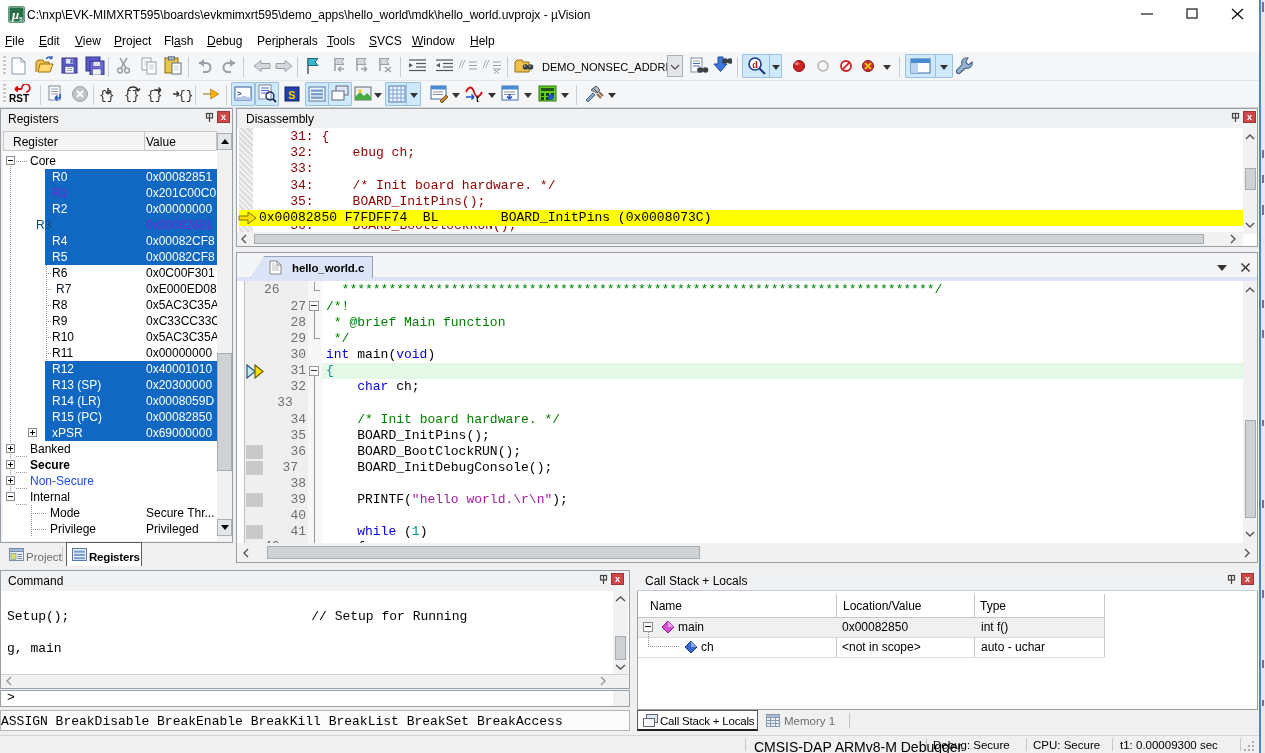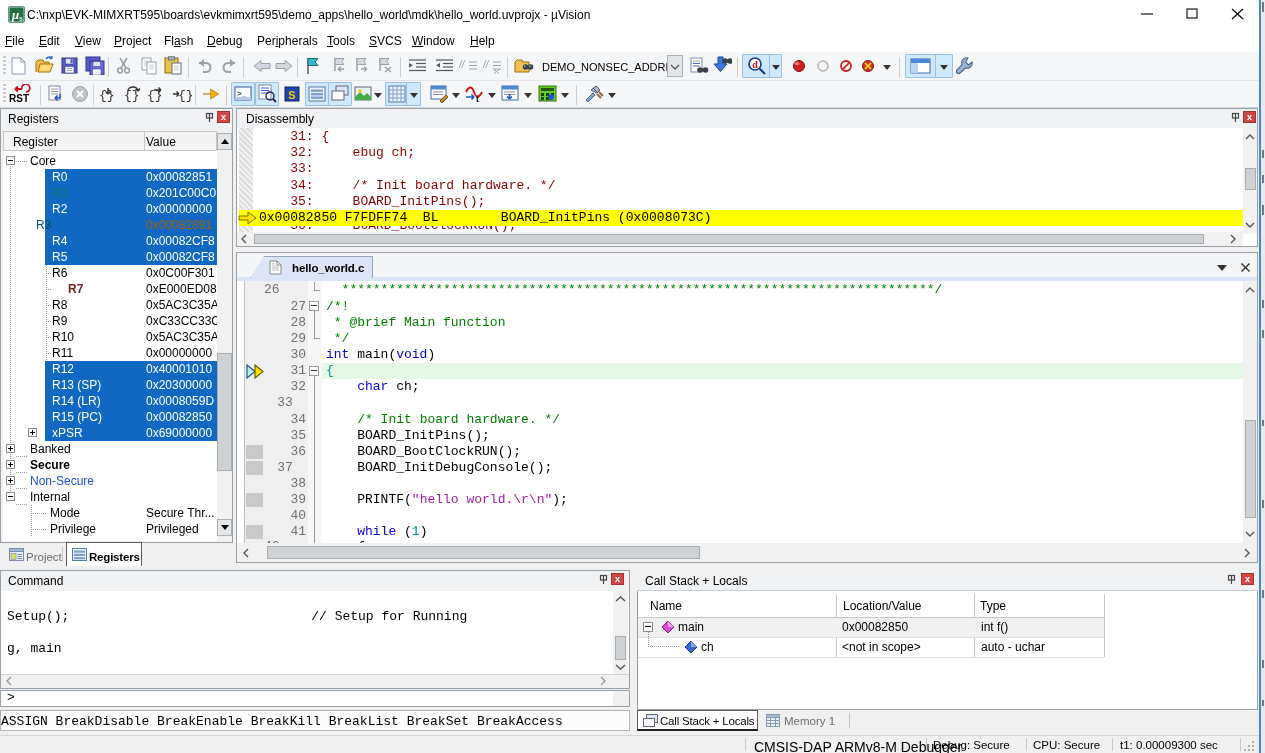--- a/index.html
+++ b/index.html
@@ -417,37 +417,37 @@
 <div class="a" style="left:3px;top:151px;width:214px;height:390px;background:#fff"></div>
 <div id="regrows">
     <div class="a" style="left:10px;top:166px;width:1px;height:336px;background-image:repeating-linear-gradient(to bottom,#9a9a9a 0 1px,transparent 1px 2px)"></div>
     <div class="a ui" style="left:30px;top:154px;color:#000;font-weight:normal">Core</div>
     <div class="a" style="left:6px;top:156px;width:9px;height:9px;background:#fff;border:1px solid #8c8c8c;box-sizing:border-box"></div>
     <div class="a" style="left:8px;top:160px;width:5px;height:1px;background:#000"></div>
     <div class="a" style="left:45px;top:169px;width:172px;height:16px;background:#1168c2"></div>
     <div class="a ui" style="left:52px;top:170px;color:#fff;font-weight:normal">R0</div>
     <div class="a ui" style="left:146px;top:170px;color:#fff">0x00082851</div>
     <div class="a" style="left:45px;top:185px;width:172px;height:16px;background:#1168c2"></div>
-    <div class="a ui" style="left:52px;top:186px;color:#0f766e;font-weight:normal">R1</div>
+    <div class="a ui" style="left:52px;top:186px;color:#6d28d9;font-weight:normal">R1</div>
     <div class="a ui" style="left:146px;top:186px;color:#fff">0x201C00C0</div>
     <div class="a" style="left:45px;top:201px;width:172px;height:16px;background:#1168c2"></div>
     <div class="a ui" style="left:52px;top:202px;color:#fff;font-weight:normal">R2</div>
     <div class="a ui" style="left:146px;top:202px;color:#fff">0x00000000</div>
     <div class="a" style="left:45px;top:217px;width:172px;height:16px;background:#1168c2"></div>
     <div class="a ui" style="left:36px;top:218px;color:#0c4a6e;font-weight:normal">R3</div>
-    <div class="a ui" style="left:146px;top:218px;color:#a16207">0x00082891</div>
+    <div class="a ui" style="left:146px;top:218px;color:#6d28d9">0x00082891</div>
     <div class="a" style="left:45px;top:233px;width:172px;height:16px;background:#1168c2"></div>
     <div class="a ui" style="left:52px;top:234px;color:#fff;font-weight:normal">R4</div>
     <div class="a ui" style="left:146px;top:234px;color:#fff">0x00082CF8</div>
     <div class="a" style="left:45px;top:249px;width:172px;height:16px;background:#1168c2"></div>
     <div class="a ui" style="left:52px;top:250px;color:#fff;font-weight:normal">R5</div>
     <div class="a ui" style="left:146px;top:250px;color:#fff">0x00082CF8</div>
     <div class="a ui" style="left:52px;top:266px;color:#000;font-weight:normal">R6</div>
     <div class="a ui" style="left:146px;top:266px;color:#000">0x0C00F301</div>
-    <div class="a ui" style="left:68px;top:282px;color:#7f1d1d;font-weight:bold">R7</div>
+    <div class="a ui" style="left:56px;top:282px;color:#0f172a;font-weight:normal">R7</div>
     <div class="a ui" style="left:146px;top:282px;color:#000">0xE000ED08</div>
     <div class="a ui" style="left:52px;top:298px;color:#000;font-weight:normal">R8</div>
     <div class="a ui" style="left:146px;top:298px;color:#000">0x5AC3C35A</div>
     <div class="a ui" style="left:52px;top:314px;color:#000;font-weight:normal">R9</div>
     <div class="a ui" style="left:146px;top:314px;color:#000">0xC33CC33C</div>
     <div class="a ui" style="left:52px;top:330px;color:#000;font-weight:normal">R10</div>
     <div class="a ui" style="left:146px;top:330px;color:#000">0x5AC3C35A</div>
     <div class="a ui" style="left:52px;top:346px;color:#000;font-weight:normal">R11</div>
     <div class="a ui" style="left:146px;top:346px;color:#000">0x00000000</div>
     <div class="a" style="left:45px;top:361px;width:172px;height:16px;background:#1168c2"></div>
@@ -615,21 +615,21 @@
     <div class="a code" style="left:326px;top:363px"><span class="tl">{</span></div>
     <div class="a code num" style="left:264px;top:379px;width:42px;text-align:right">32</div>
     <div class="a code" style="left:326px;top:379px">    <span class="kw">char</span> ch;</div>
     <div class="a code num" style="left:264px;top:395px;width:42px;text-align:center">33</div>
     <div class="a code num" style="left:264px;top:411.5px;width:42px;text-align:right">34</div>
     <div class="a code" style="left:326px;top:411.5px">    <span class="cm">/* Init board hardware. */</span></div>
     <div class="a code num" style="left:264px;top:427.5px;width:42px;text-align:right">35</div>
     <div class="a code" style="left:326px;top:427.5px">    BOARD_InitPins();</div>
     <div class="a code num" style="left:264px;top:443.5px;width:42px;text-align:right">36</div>
     <div class="a code" style="left:326px;top:443.5px">    BOARD_BootClockRUN();</div>
-    <div class="a code num" style="left:264px;top:459.5px;width:42px;text-align:center">37</div>
+    <div class="a code num" style="left:256px;top:459.5px;width:42px;text-align:right">37</div>
     <div class="a code" style="left:326px;top:459.5px">    BOARD_InitDebugConsole();</div>
     <div class="a code num" style="left:264px;top:475.5px;width:42px;text-align:right">38</div>
     <div class="a code num" style="left:264px;top:491.5px;width:42px;text-align:right">39</div>
     <div class="a code" style="left:326px;top:491.5px">    PRINTF(<span class="st">"hello world.\r\n"</span>);</div>
     <div class="a code num" style="left:264px;top:507.5px;width:42px;text-align:right">40</div>
     <div class="a code num" style="left:264px;top:523.5px;width:42px;text-align:right">41</div>
     <div class="a code" style="left:326px;top:523.5px">    <span class="kw">while</span> (<span class="tl">1</span>)</div>
     <div class="a" style="left:245px;top:539px;width:990px;height:4px;overflow:hidden">
       <div class="code num" style="position:absolute;left:19px;top:0px">42</div>
       <div class="code" style="position:absolute;left:81px;top:0px">    {</div>

